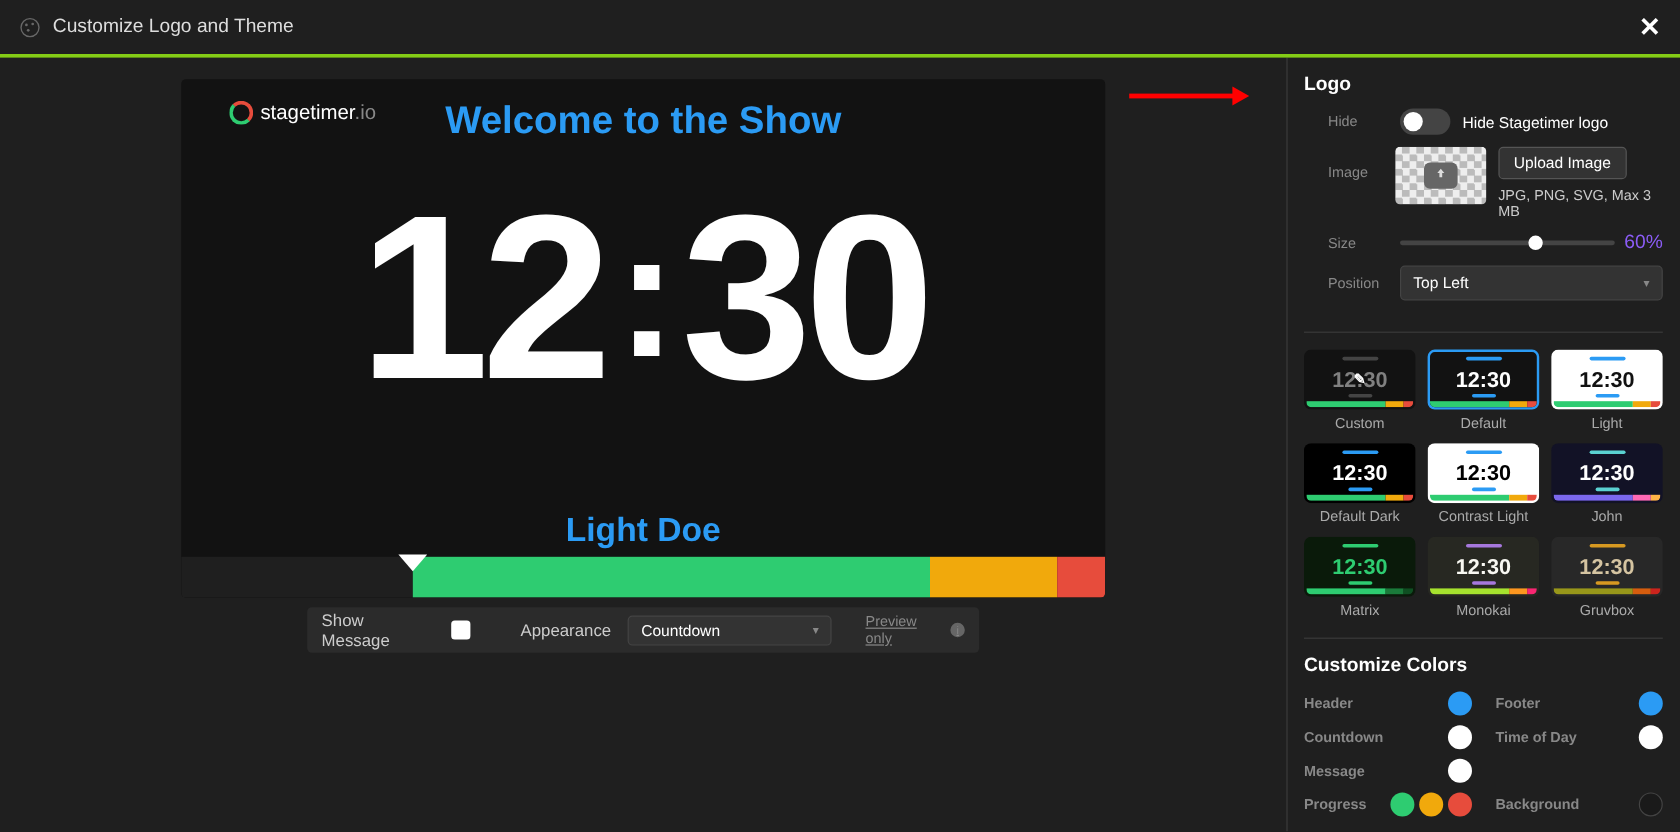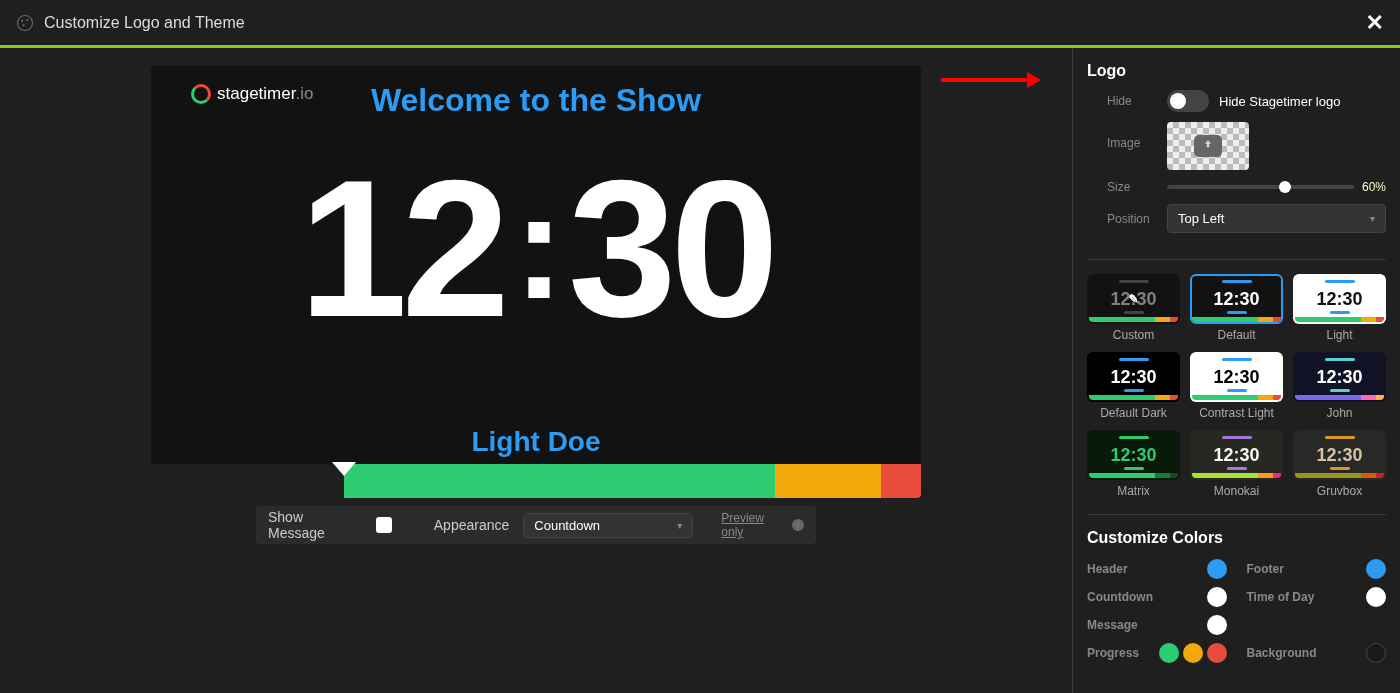--- a/index.html
+++ b/index.html
@@ -155,26 +155,30 @@
       </div>
       <div class="row" style="align-items:flex-start">
         <span class="lbl" style="padding-top:14px">Image</span>
         <div class="checker">
           <span class="upload-icon-wrap">
             <svg width="14" height="14" viewBox="0 0 24 24">
                 <path d="M12 4 7 10h3v6h4v-6h3z" fill="#ddd"></path>
               </svg>
           </span>
         </div>
+        <div>
+          <button class="btn">Upload Image</button>
+          <div class="hint" style="margin-top:6px">JPG, PNG, SVG, Max 3 MB</div>
+        </div>
       </div>
       <div class="row">
         <span class="lbl">Size</span>
         <div class="slider-wrap">
           <div class="slider"></div>
-          <span style="font-size:12px;color:#fef9c3">60%</span>
+          <span style="font-size:16px;color:#8b5cf6">60%</span>
         </div>
       </div>
       <div class="row">
         <span class="lbl">Position</span>
         <div class="select">
           <span>Top Left</span>
           <span class="chev">▾</span>
         </div>
       </div>
     </div>

